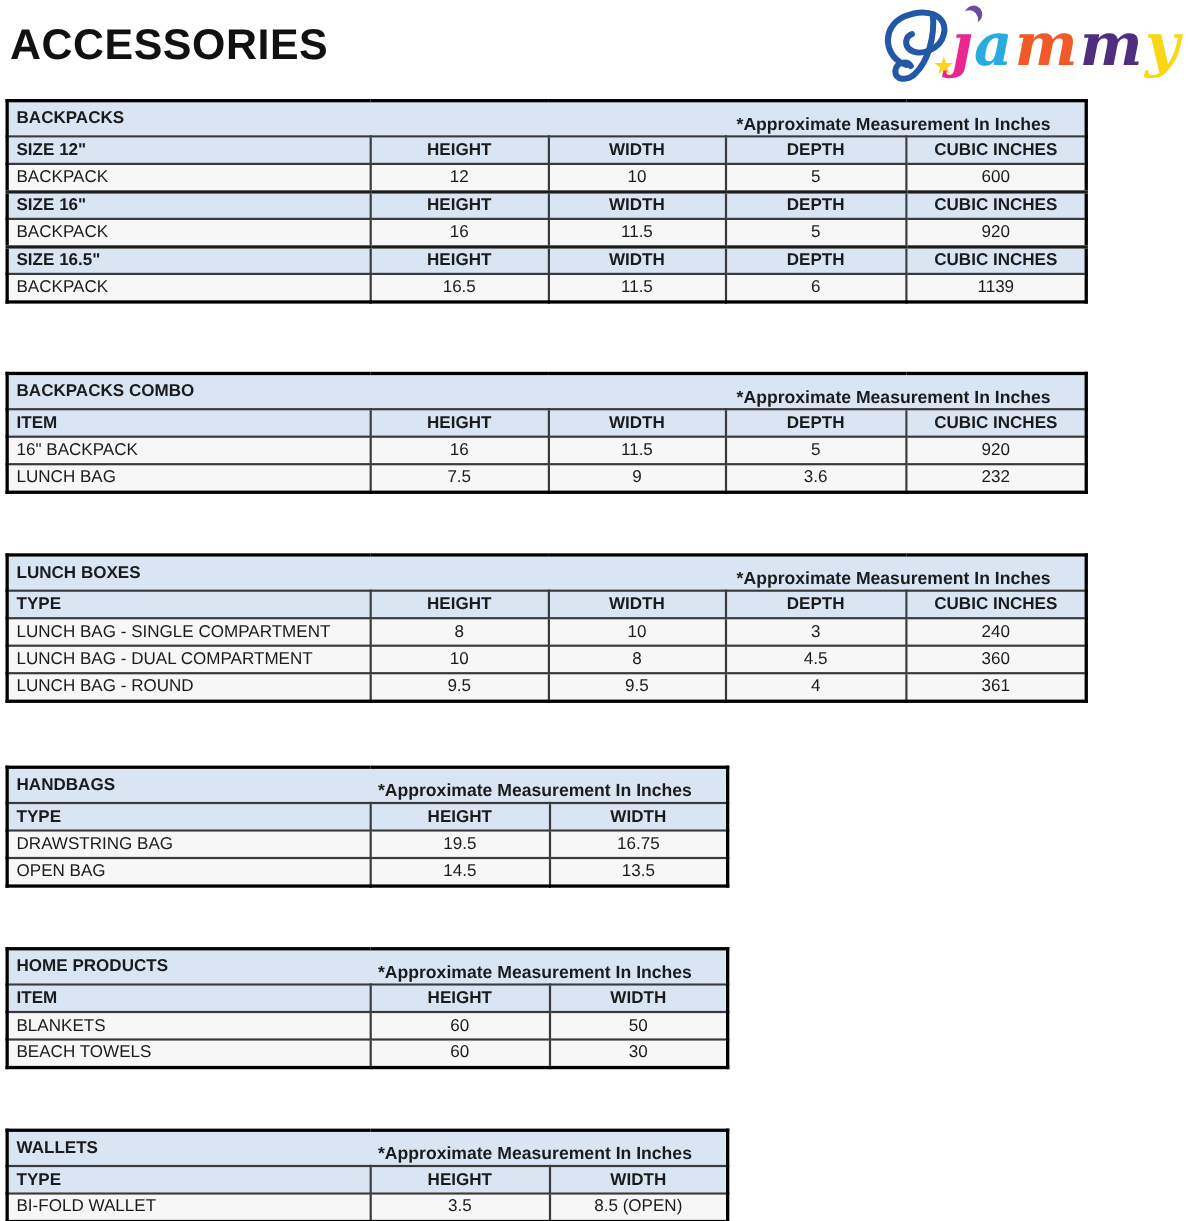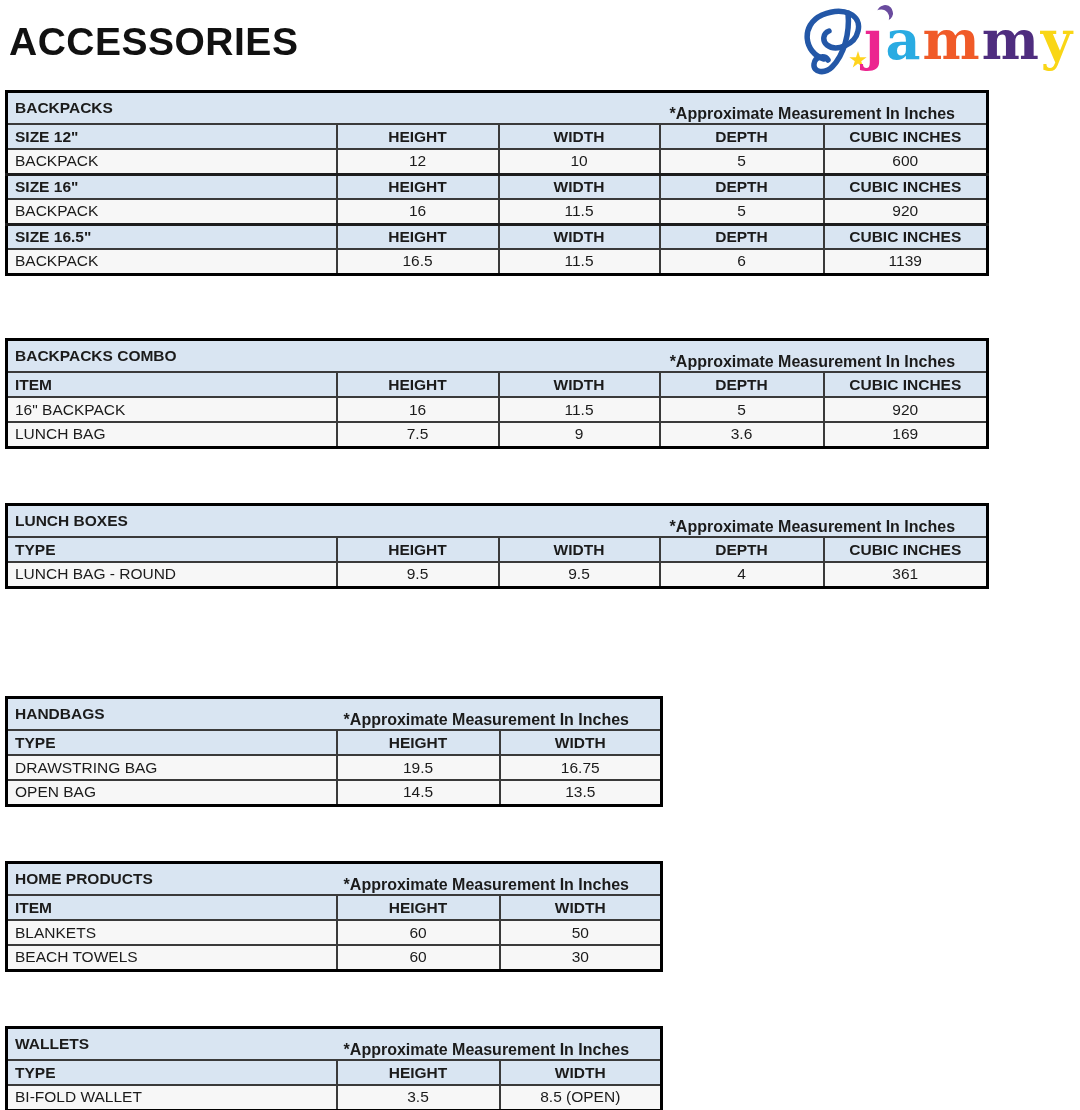--- a/index.html
+++ b/index.html
@@ -7,21 +7,21 @@
     --text:#1b1b1b; --logo-p:#2357a7; --logo-j:#ec268f; --logo-a:#29abe2; --logo-m1:#f05a28;
     --logo-m2:#4f2d7f; --logo-y:#f9d616; --logo-star:#ffd41f; --logo-star-outline:#ec268f; --logo-moon:#6a4b9e;
   }
   *{box-sizing:border-box;margin:0;padding:0;}
   html,body{background:#ffffff;}
   body{width:1080px;height:1110px;position:relative;font-family:"Liberation Sans",sans-serif;color:var(--text);overflow:hidden;}
 
   .page-title{position:absolute;left:9px;top:20px;font-size:39px;font-weight:bold;color:#111;letter-spacing:0.5px;}
 
   
-  .logo{position:absolute;left:798px;top:4px;width:282px;height:82px;}
+  .logo{position:absolute;left:798px;top:4px;width:282px;height:82px;font-style:italic;}
   .logo-p{position:absolute;left:0;top:3px;width:80px;height:74px;}
   .logo-p path{stroke:var(--logo-p);stroke-width:5.5;fill:none;stroke-linecap:round;}
   .logo-star{position:absolute;left:51px;top:47px;width:18px;height:18px;background:var(--logo-star);
     clip-path:polygon(50% 0%,61% 35%,98% 35%,68% 57%,79% 91%,50% 70%,21% 91%,32% 57%,2% 35%,39% 35%);
     filter:drop-shadow(0 0 1.5px var(--logo-star-outline));}
   .logo-moon{position:absolute;left:79px;top:1px;width:16px;height:16px;border-radius:50%;
     box-shadow:inset -5px 3px 0 0 var(--logo-moon);transform:rotate(-18deg);}
   .logo-word{position:absolute;left:66px;top:-8px;height:90px;line-height:88px;
     font-family:"DejaVu Serif",serif;font-weight:bold;font-size:54px;letter-spacing:2px;white-space:nowrap;}
   .lt0{color:var(--logo-j);} .lt1{color:var(--logo-a);} .lt2{color:var(--logo-m1);}
@@ -148,21 +148,21 @@
     <td class="c">16</td>
     <td class="c">11.5</td>
     <td class="c">5</td>
     <td class="c">920</td>
   </tr>
   <tr>
     <td>LUNCH BAG</td>
     <td class="c">7.5</td>
     <td class="c">9</td>
     <td class="c">3.6</td>
-    <td class="c">169</td>
+    <td class="c">232</td>
   </tr>
   </tbody>
 </table>
 
 <table class="t wide" style="top:503px">
   <colgroup>
       <col class="c0">
       <col class="c1">
       <col class="c2">
       <col class="c3">
@@ -176,20 +176,34 @@
         <span class="note">*Approximate Measurement In Inches</span>
       </div>
     </td>
   </tr>
   <tr class="hdr">
     <td>TYPE</td>
     <td class="c">HEIGHT</td>
     <td class="c">WIDTH</td>
     <td class="c">DEPTH</td>
     <td class="c">CUBIC INCHES</td>
+  </tr>
+  <tr>
+    <td>LUNCH BAG - SINGLE COMPARTMENT</td>
+    <td class="c">8</td>
+    <td class="c">10</td>
+    <td class="c">3</td>
+    <td class="c">240</td>
+  </tr>
+  <tr>
+    <td>LUNCH BAG - DUAL COMPARTMENT</td>
+    <td class="c">10</td>
+    <td class="c">8</td>
+    <td class="c">4.5</td>
+    <td class="c">360</td>
   </tr>
   <tr>
     <td>LUNCH BAG - ROUND</td>
     <td class="c">9.5</td>
     <td class="c">9.5</td>
     <td class="c">4</td>
     <td class="c">361</td>
   </tr>
   </tbody>
 </table>

